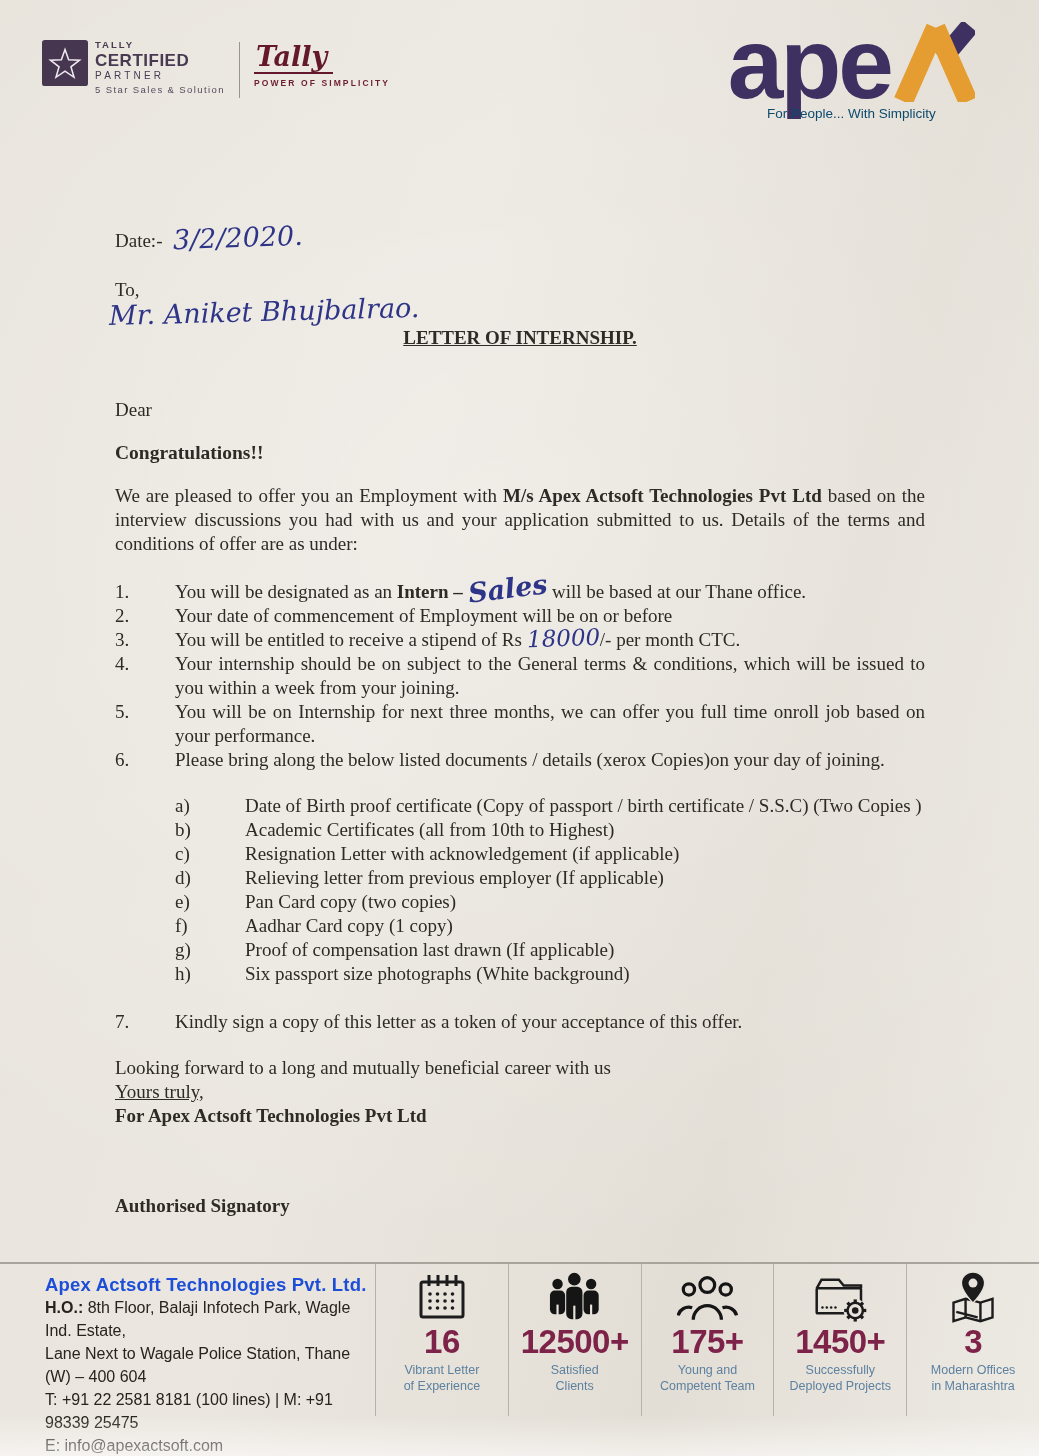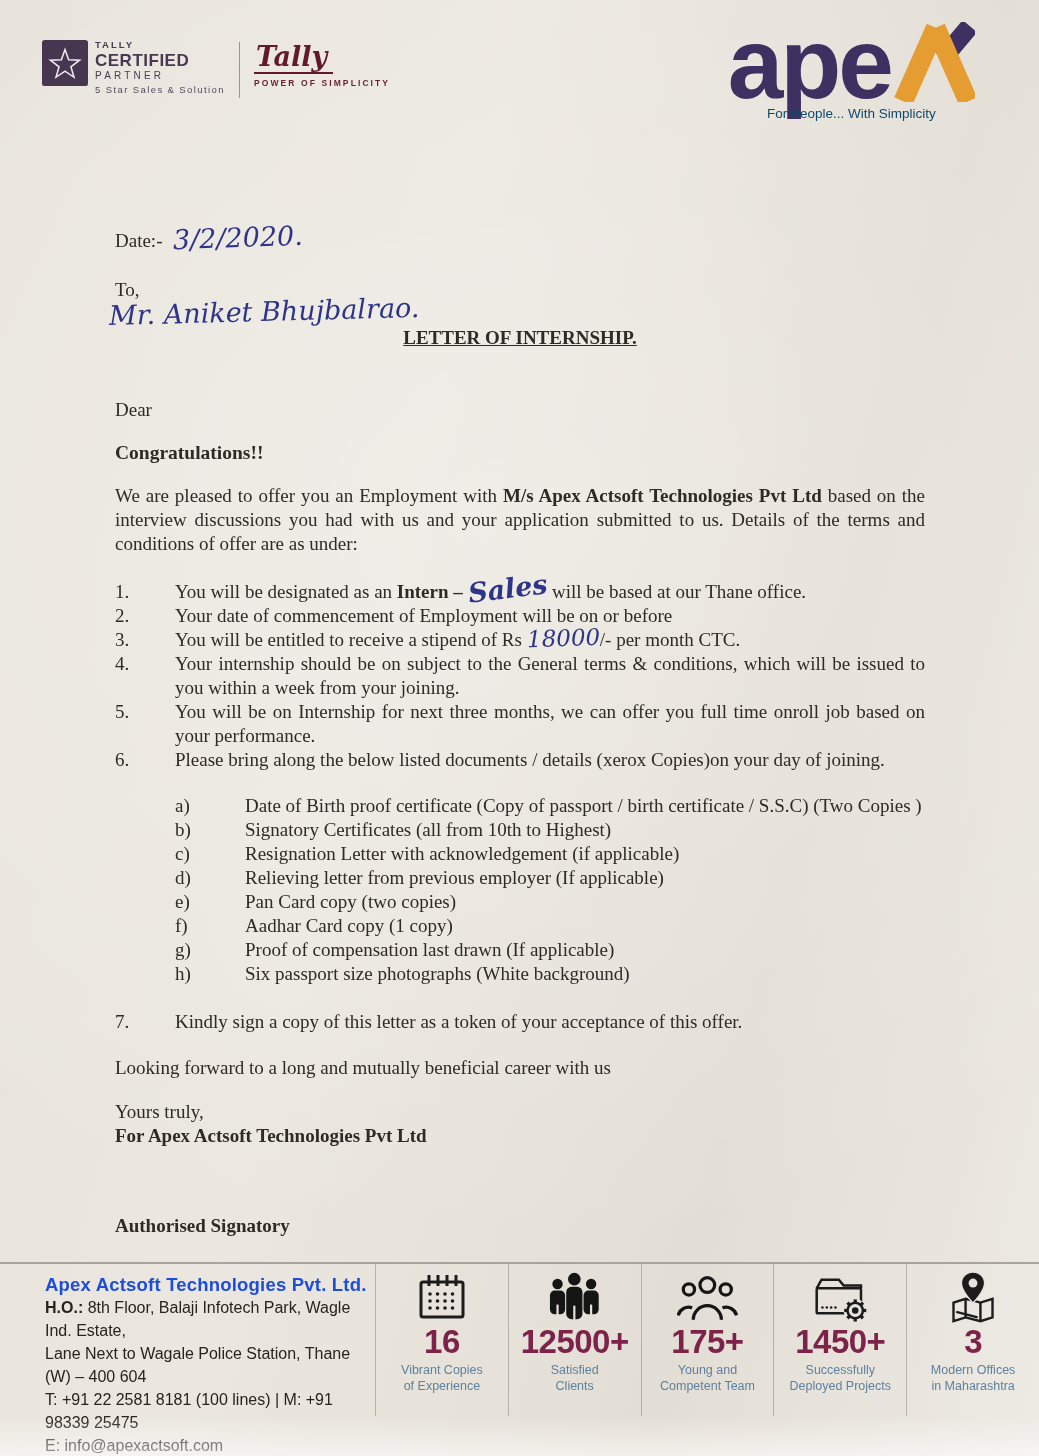--- a/index.html
+++ b/index.html
@@ -56,21 +56,21 @@
   .terms{margin-top:24px;}
   .li{display:flex;text-align:justify;}
   .li-num{flex:0 0 60px;}
   .li-txt{flex:1;}
   .doc-list{margin-left:60px;margin-top:22px;}
   .doc-list .li-num{flex:0 0 70px;}
   .hw-sales{font-size:27px;line-height:10px;display:inline-block;transform:rotate(-7deg);font-weight:bold;}
   .hw-stipend{font-size:23px;line-height:10px;display:inline-block;transform:rotate(-2deg);}
   .term7{margin-top:24px;}
   .closing{margin-top:22px;}
-  .yours{margin-top:20px;}
+  .yours{text-decoration:underline;}
   .for-co{font-weight:bold;}
   .signatory{margin-top:66px;font-weight:bold;}
 
   
   .ftr{position:absolute;left:0;right:0;top:1262px;height:152px;border-top:2px solid #a9a49b;
     display:flex;font-family:"Liberation Sans",sans-serif;}
   .addr{width:330px;flex:0 0 auto;padding:10px 0 0 45px;color:#28231f;}
   .addr-co{font-size:18.5px;font-weight:bold;color:#1d4ed8;letter-spacing:.2px;}
   .addr p{margin:0;font-size:16px;line-height:1.44;}
   .addr .gap{height:7px;}
@@ -170,21 +170,21 @@
       </div>
     </div>
 
     <div class="doc-list">
       <div class="li">
         <span class="li-num">a)</span>
         <span class="li-txt">Date of Birth proof certificate (Copy of passport / birth certificate / S.S.C) (Two Copies )</span>
       </div>
       <div class="li">
         <span class="li-num">b)</span>
-        <span class="li-txt">Signatory Certificates (all from 10th to Highest)</span>
+        <span class="li-txt">Academic Certificates (all from 10th to Highest)</span>
       </div>
       <div class="li">
         <span class="li-num">c)</span>
         <span class="li-txt">Resignation Letter with acknowledgement (if applicable)</span>
       </div>
       <div class="li">
         <span class="li-num">d)</span>
         <span class="li-txt">Relieving letter from previous employer  (If applicable)</span>
       </div>
       <div class="li">
@@ -253,21 +253,21 @@
                 <circle cx="38.5" cy="30" r="1.8"></circle>
               <circle cx="16" cy="37" r="1.8"></circle>
                 <circle cx="23.5" cy="37" r="1.8"></circle>
                 <circle cx="31" cy="37" r="1.8"></circle>
                 <circle cx="38.5" cy="37" r="1.8"></circle>
             </g>
           </svg>
         </div>
         <div class="stat-val">16</div>
         <div class="stat-lbl">
-          <div>Vibrant Copies</div>
+          <div>Vibrant Letter</div>
             <div>of Experience</div>
         </div>
       </div>
 
       <div class="stat">
         <div class="stat-icon">
           <svg viewBox="0 0 56 48" fill="#151515">
             <circle cx="12.5" cy="12" r="4.8"></circle>
               <rect x="5.5" y="18" width="14" height="22" rx="4.5"></rect>
             <circle cx="43.5" cy="12" r="4.8"></circle>

